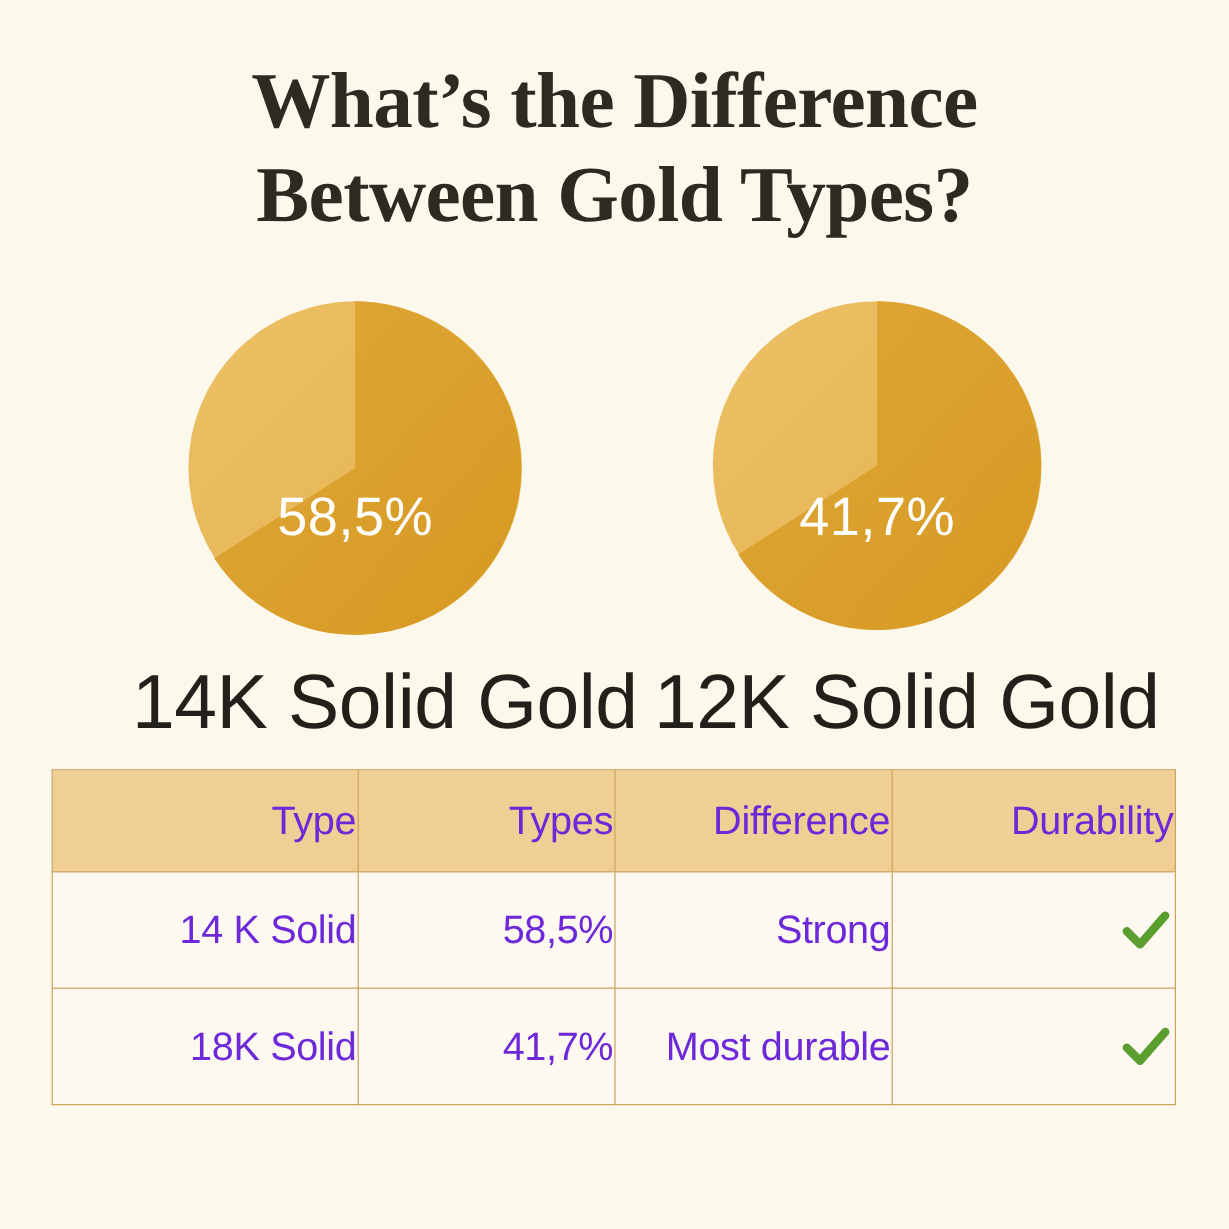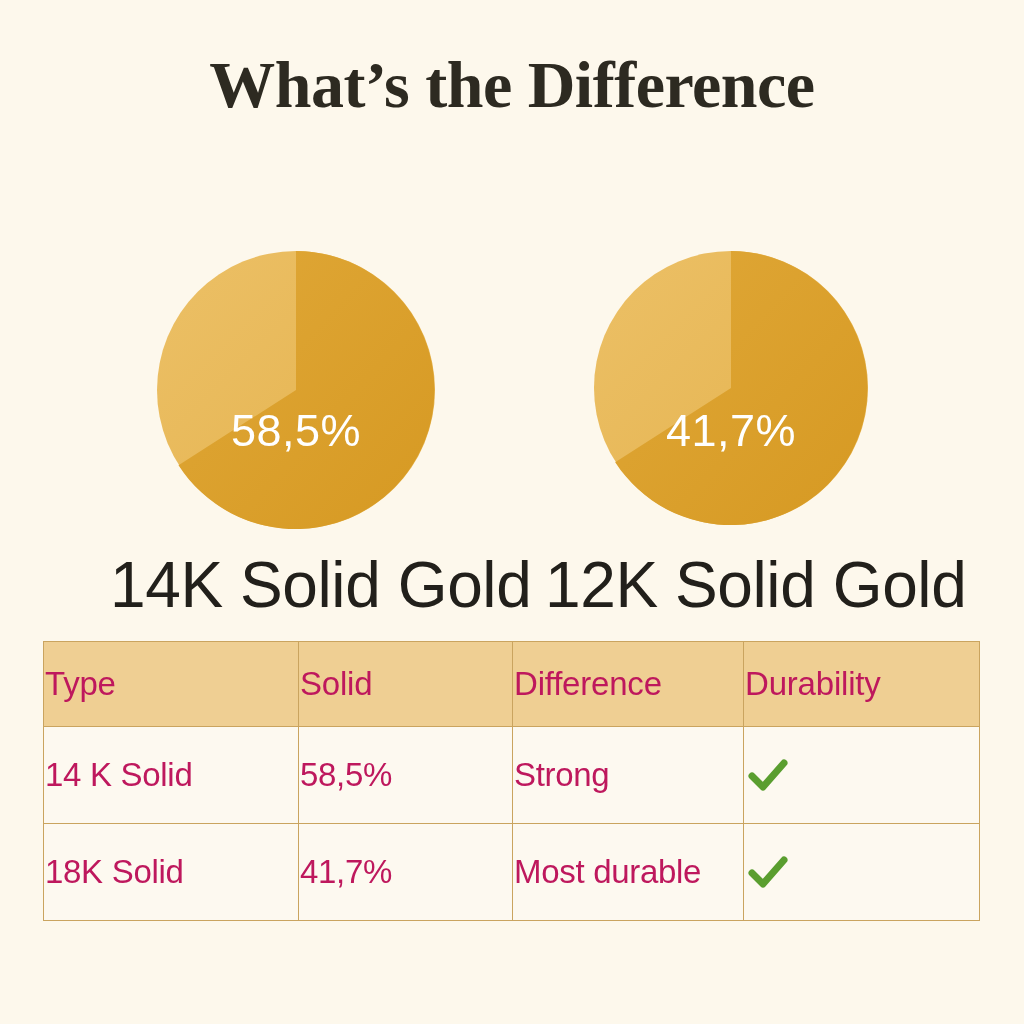--- a/index.html
+++ b/index.html
@@ -88,23 +88,23 @@
     position: absolute;
     left: 43px;
     top: 641px;
     width: 936px;
     border-collapse: collapse;
     table-layout: fixed;
   }
   .table th, .table td {
     border: 1px solid #c9a濃;
     border: 1px solid #caa45f;
-    text-align: left;
+    text-align: right;
     vertical-align: middle;
-    color: #be185d;
+    color: #6d28d9;
   }
   .table th {
     background: #efcf93;
     height: 82px;
     font-size: 33px;
     font-weight: 400;
     letter-spacing: -0.2px;
   }
   .table td {
     background: #fdf9f0;
@@ -125,20 +125,21 @@
     vertical-align: middle;
   }
 </style>
 </head>
 <body>
 
 <div class="canvas">
 
   <div class="title-block">
     <div class="title-line">What’s the Difference</div>
+    <div class="title-line">Between Gold Types?</div>
   </div>
 
   <div class="pies">
 
     <div class="pie-wrap left">
       <div class="pie-svg-holder">
         <svg width="280" height="280" viewBox="0 0 280 280">
           <defs>
             <linearGradient id="gLight1" x1="0" y1="0" x2="1" y2="1">
               <stop offset="0%" stop-color="#ecc066"></stop>
@@ -186,21 +187,21 @@
   <table class="table">
     <colgroup>
       <col class="col-type">
         <col class="col-pur">
         <col class="col-dur">
         <col class="col-water">
     </colgroup>
     <thead>
       <tr>
         <th>Type</th>
-        <th>Solid</th>
+        <th>Types</th>
         <th>Difference</th>
         <th>Durability</th>
       </tr>
     </thead>
     <tbody>
       <tr>
         <td>14 K Solid</td>
         <td>58,5%</td>
         <td>Strong</td>
         <td>

